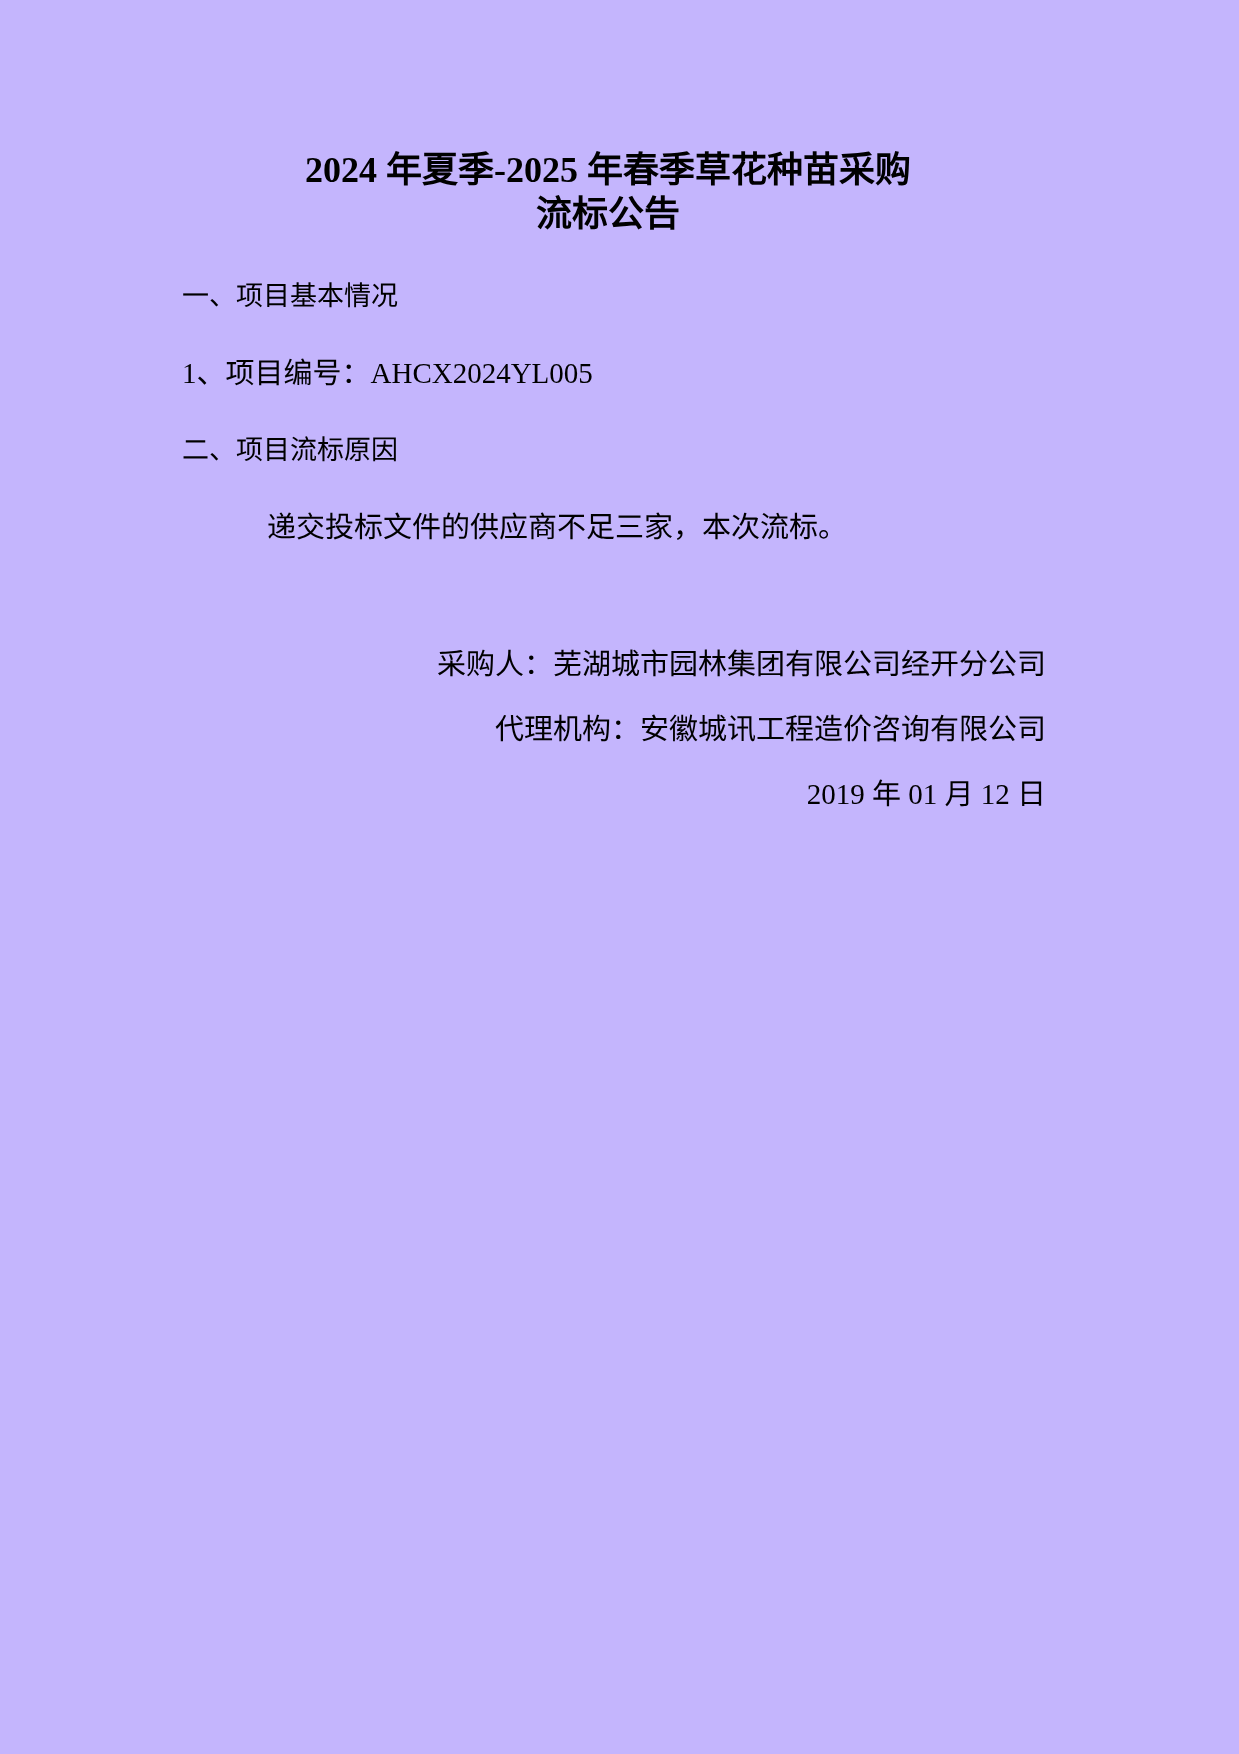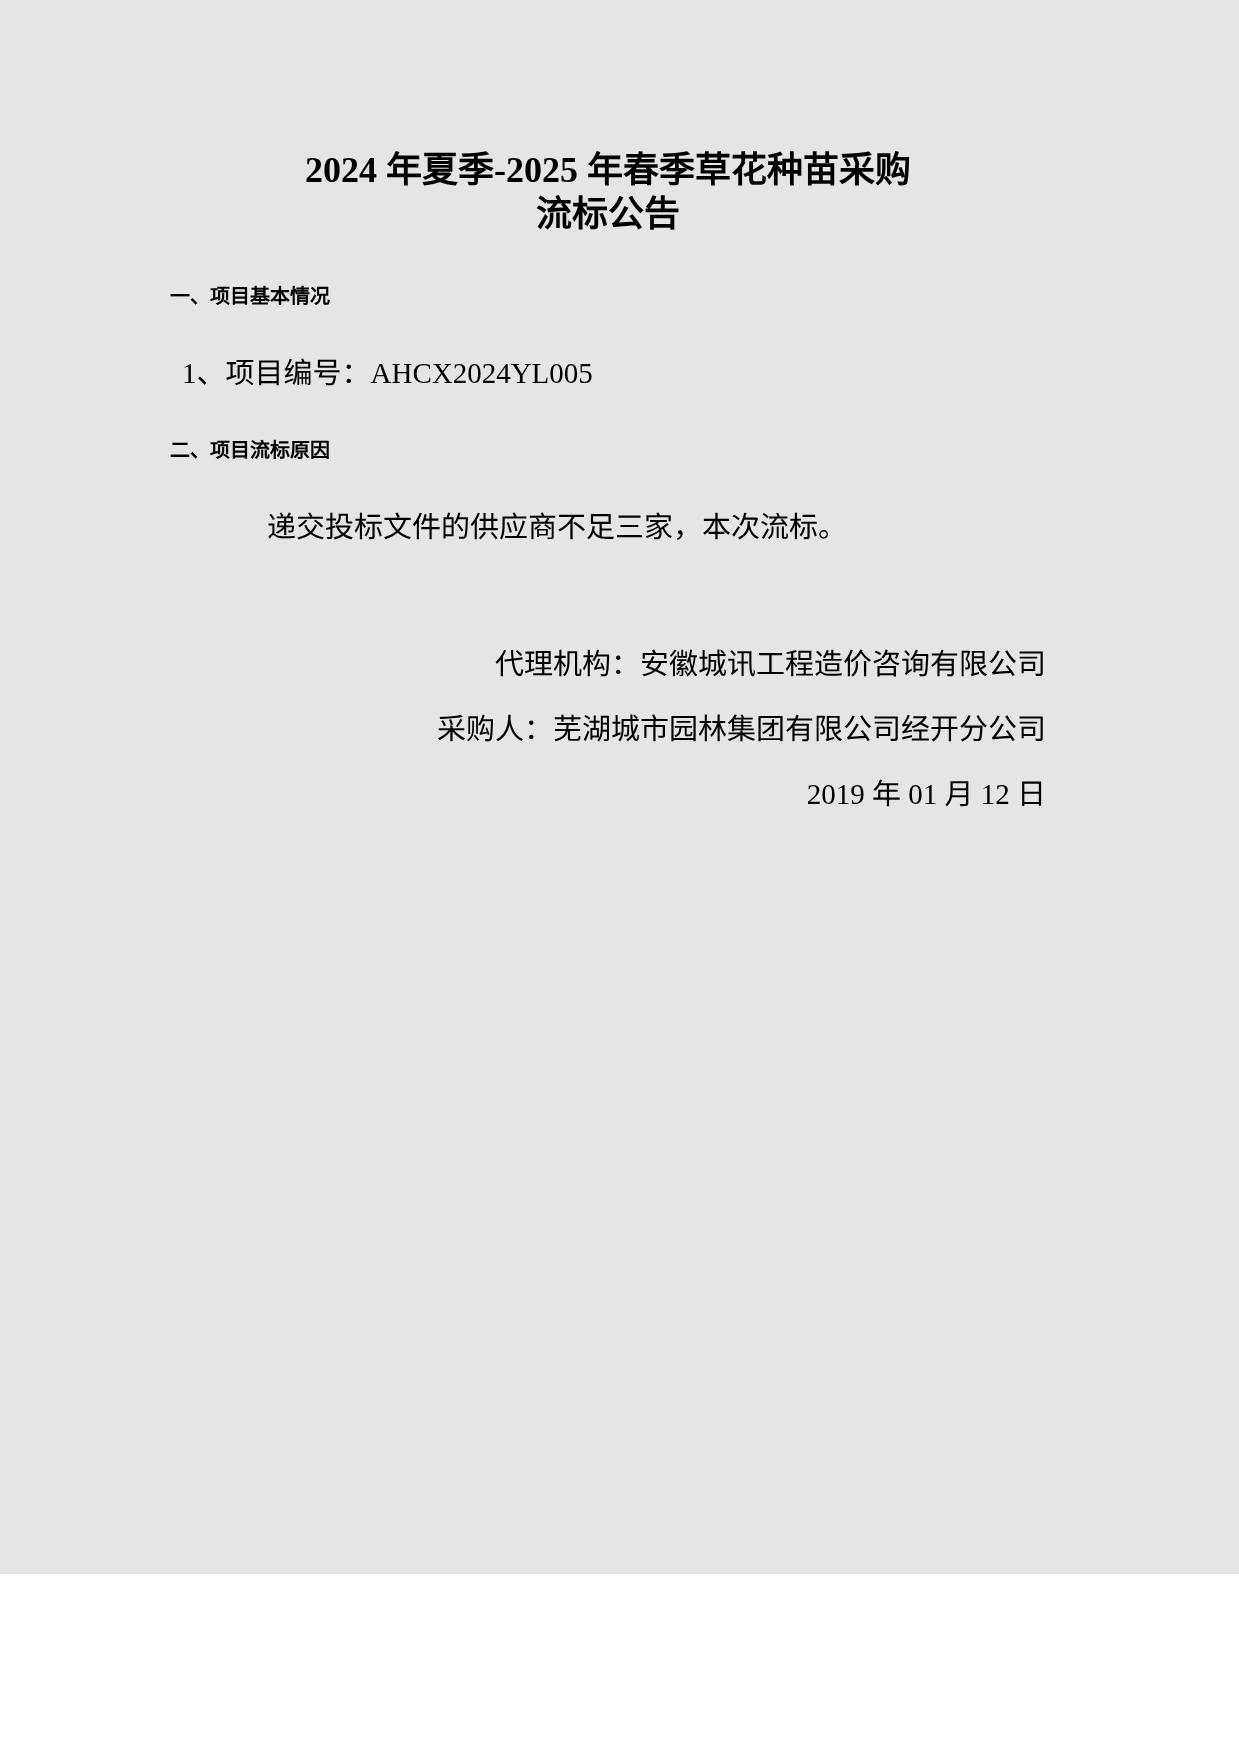--- a/index.html
+++ b/index.html
@@ -11,41 +11,41 @@
     width: 1239px;
     height: 1754px;
     font-family: "Liberation Serif", "DejaVu Serif", serif;
     color: #000000;
     -webkit-font-smoothing: antialiased;
   }
   .page {
     position: relative;
     box-sizing: border-box;
     width: 1239px;
-    height: 1574px;
-    background: #e5e5e5;
+    height: 1754px;
+    background: #c4b5fd;
     padding: 148px 193px 0 170px;
     overflow: hidden;
   }
   .doc-title {
     text-align: center;
     font-weight: bold;
     font-size: 36px;
     line-height: 44px;
     margin: 0 0 28px 0;
   }
   .doc-body {
     font-size: 29px;
     line-height: 65px;
   }
   .section-heading {
-    font-size: 20px;
-    font-weight: bold;
+    font-size: 27px;
+    font-weight: normal;
     line-height: 65px;
-    margin: 0;
+    margin: 12px;
   }
   .item-line,
   .para {
     margin: 12px;
   }
   .indent {
     text-indent: 85px;
   }
   .justify {
     text-align: justify;
@@ -80,18 +80,18 @@
 
     <h2 class="section-heading">二、项目流标原因</h2>
 
     <p class="para indent">递交投标文件的供应商不足三家，本次流标。</p>
 
 
 
   </main>
 
   <footer class="doc-footer">
+    <p>采购人：芜湖城市园林集团有限公司经开分公司</p>
     <p>代理机构：安徽城讯工程造价咨询有限公司</p>
-    <p>采购人：芜湖城市园林集团有限公司经开分公司</p>
     <p>2019 年 01 月 12 日</p>
   </footer>
 
 </div>
 
 </body></html>

